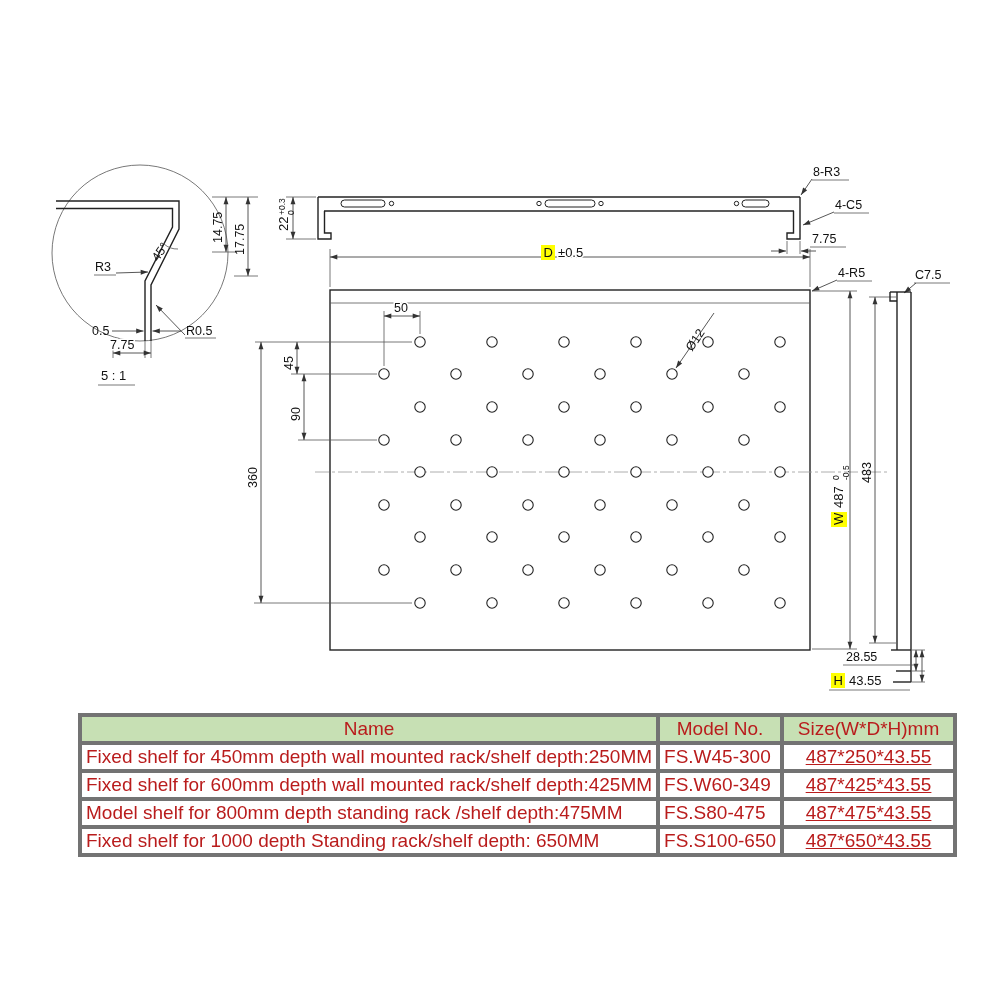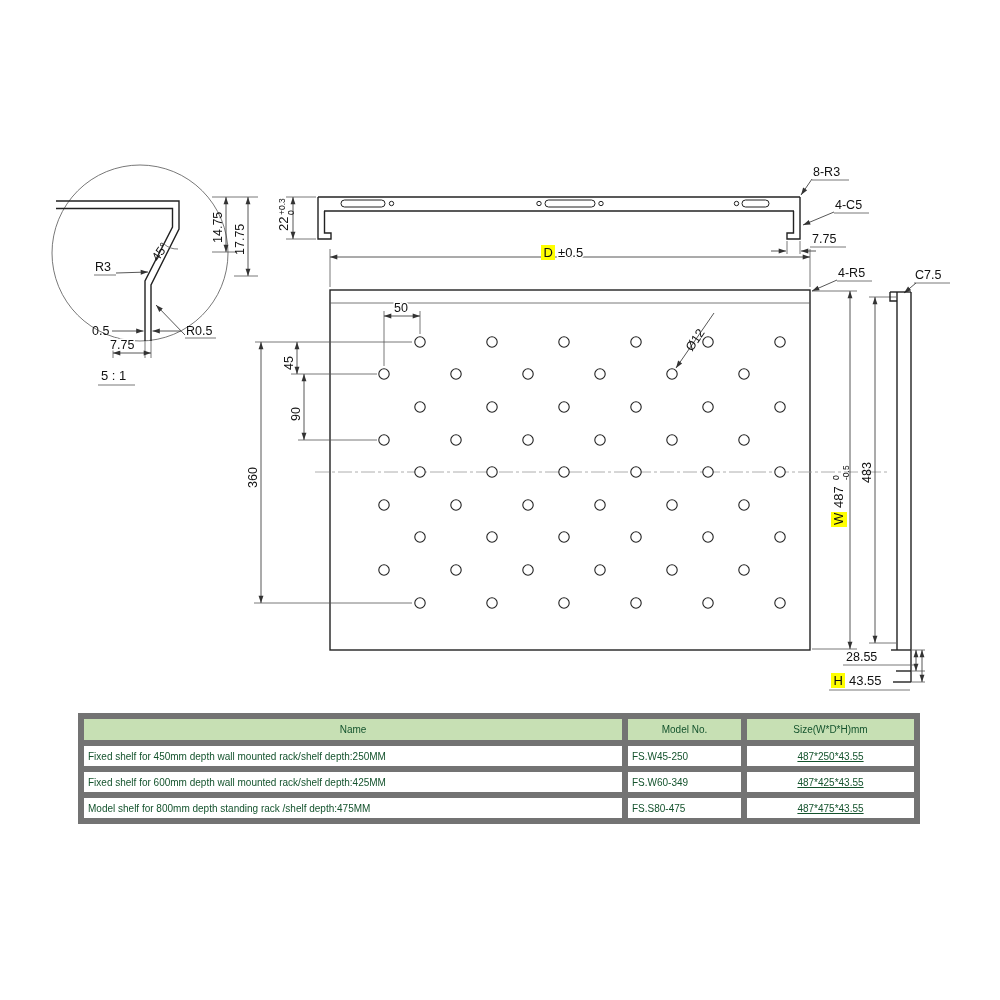--- a/index.html
+++ b/index.html
@@ -11,22 +11,22 @@
   .t8{font-size:8.5px;}
   .profile{stroke:#222;stroke-width:1.4;fill:none;}
   .xline{stroke:#555;stroke-width:0.8;fill:none;}
   .dim{stroke:#444;stroke-width:0.9;fill:none;marker-start:url(#ar);marker-end:url(#ar);}
   .lead{stroke:#444;stroke-width:0.9;fill:none;marker-end:url(#ar);}
   .center{stroke:#999;stroke-width:0.8;stroke-dasharray:14 3 3 3;fill:none;}
   .hole{fill:#fff;stroke:#222;stroke-width:1.1;}
   .slot{fill:#fff;stroke:#222;stroke-width:1;}
   .halo{paint-order:stroke;stroke:#fff;stroke-width:3px;}
   .tbl{position:absolute;left:78px;top:713px;border-collapse:collapse;table-layout:fixed;}
-  .tbl th,.tbl td{border:6px solid #737373;font-size:10px;padding:1px 4px;
-                  white-space:nowrap;overflow:hidden;color:#14532d;}
+  .tbl th,.tbl td{border:4px solid #737373;font-size:19px;padding:1px 4px;
+                  white-space:nowrap;overflow:hidden;color:#b91c1c;}
   .tbl th{font-weight:normal;height:19px;text-align:center;}
   .tbl td{height:18px;margin-left:12px;}
   .c-size{text-align:center;text-decoration:underline;}
 </style>
 </head>
 <body>
 
 
 
 <svg width="1000" height="706" viewBox="0 0 1000 706">
@@ -278,37 +278,42 @@
   <thead>
     <tr>
       <th style="background: rgb(199, 224, 180);">Name</th>
       <th style="background: rgb(199, 224, 180);">Model No.</th>
       <th style="background: rgb(199, 224, 180);">Size(W*D*H)mm</th>
     </tr>
   </thead>
   <tbody>
   <tr>
     <td class="c-name">Fixed shelf for 450mm depth wall mounted rack/shelf depth:250MM</td>
-    <td class="c-model">FS.W45-250</td>
+    <td class="c-model">FS.W45-300</td>
     <td class="c-size">487*250*43.55</td>
   </tr>
 
   <tr>
     <td class="c-name">Fixed shelf for 600mm depth wall mounted rack/shelf depth:425MM</td>
     <td class="c-model">FS.W60-349</td>
     <td class="c-size">487*425*43.55</td>
   </tr>
 
 
 
   <tr>
     <td class="c-name">Model shelf for 800mm depth standing rack /shelf depth:475MM</td>
     <td class="c-model">FS.S80-475</td>
     <td class="c-size">487*475*43.55</td>
   </tr>
 
+  <tr>
+    <td class="c-name">Fixed shelf for 1000 depth Standing rack/shelf depth: 650MM</td>
+    <td class="c-model">FS.S100-650</td>
+    <td class="c-size">487*650*43.55</td>
+  </tr>
 </tbody>
 </table>
 
 
 
 
 
 
 </body></html>

